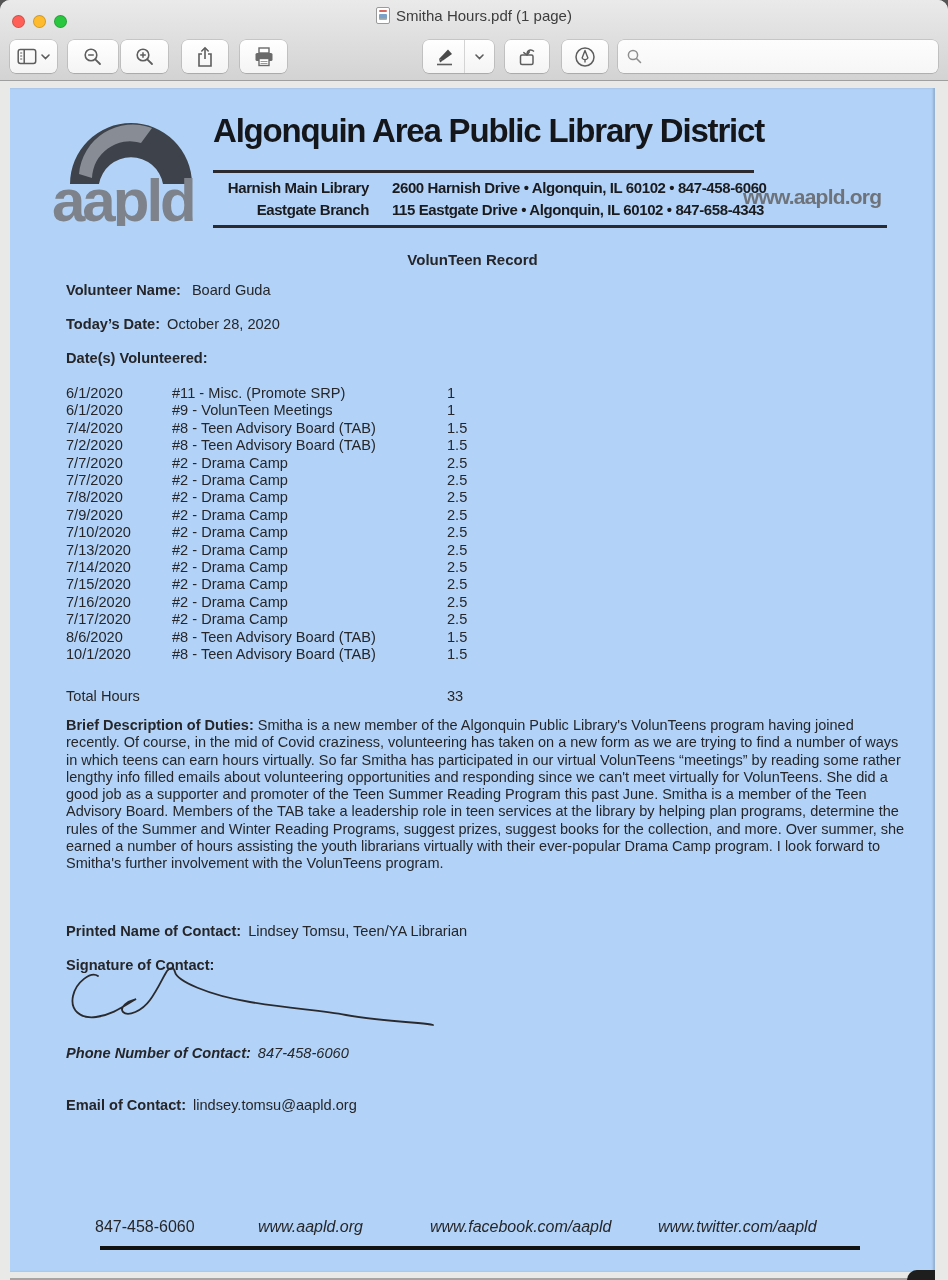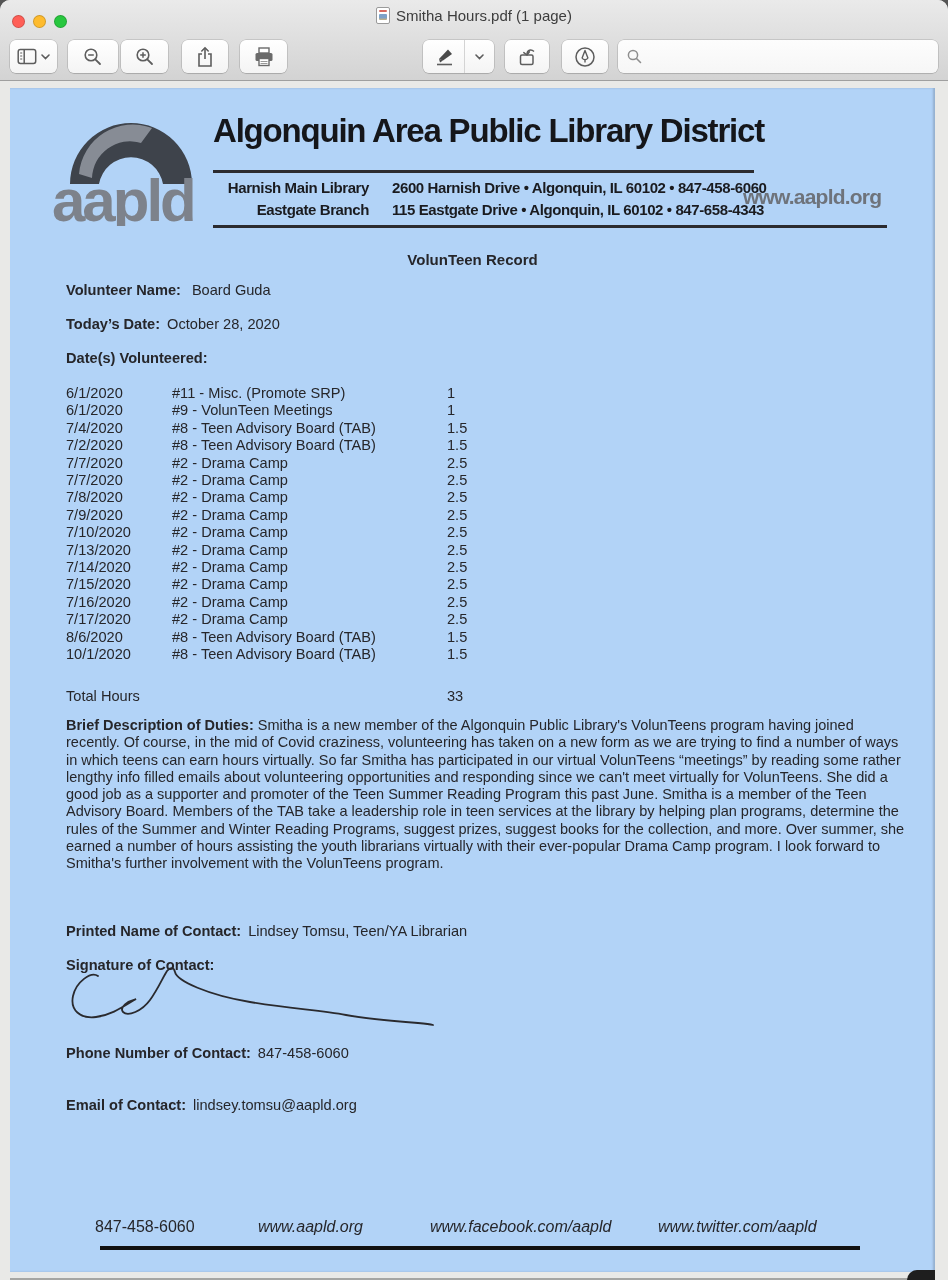--- a/index.html
+++ b/index.html
@@ -317,21 +317,21 @@
 
       <div class="frow" style="top:835px;">
         <b>Printed Name of Contact:</b><span class="val">Lindsey Tomsu, Teen/YA Librarian</span>
       </div>
       <div class="frow" style="top:869px;">
         <b>Signature of Contact:</b>
       </div>
       <svg class="sig-svg" width="395" height="70" viewBox="0 0 395 70">
         <path d="M40,10 C33,5 18,16 15,30 C12,44 22,53 38,51 C54,49 66,40 78,33 C70,35 61,41 65,46 C70,51 84,45 92,34 C100,23 105,11 109,5 C112,1 116,1 117,6 C119,15 150,29 192,36 C234,43 262,44 288,49 C304,52 335,55 360,57 C367,57.5 372,58 375,59" fill="none" stroke="#2a2a2e" stroke-width="1.8" stroke-linecap="round"></path>
       </svg>
-      <div class="frow" style="top:957px;">
+      <div class="frow" style="top:957px;font-style:italic;">
         <b>Phone Number of Contact:</b><span class="val">847-458-6060</span>
       </div>
       <div class="frow" style="top:1009px;">
         <b>Email of Contact:</b><span class="val">lindsey.tomsu@aapld.org</span>
       </div>
 
 
       <div class="footer-item" style="left:85px;">847-458-6060</div>
       <div class="footer-item it" style="left:248px;">www.aapld.org</div>
       <div class="footer-item it" style="left:420px;">www.facebook.com/aapld</div>

